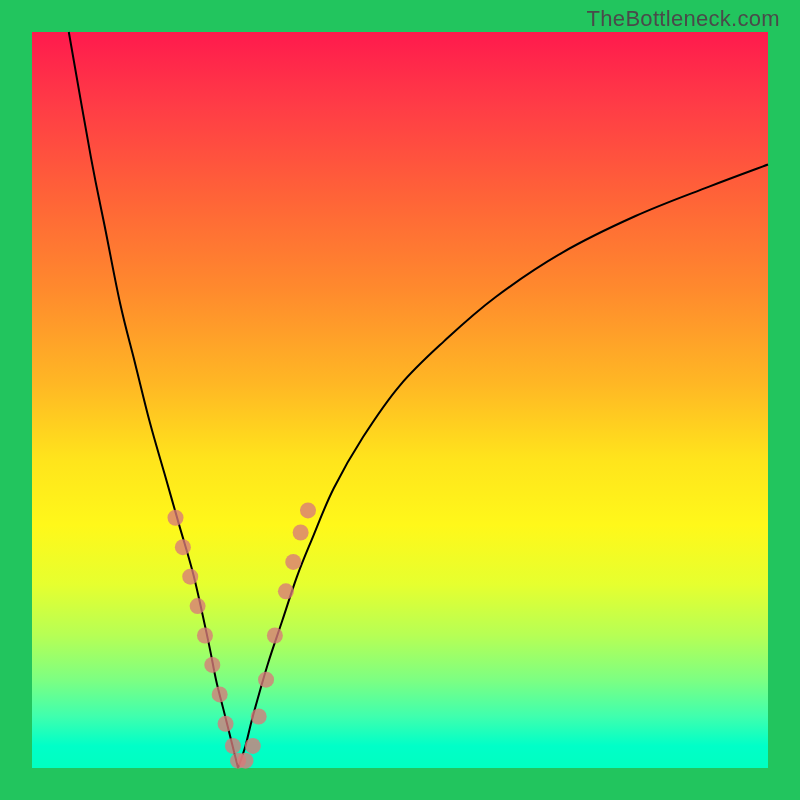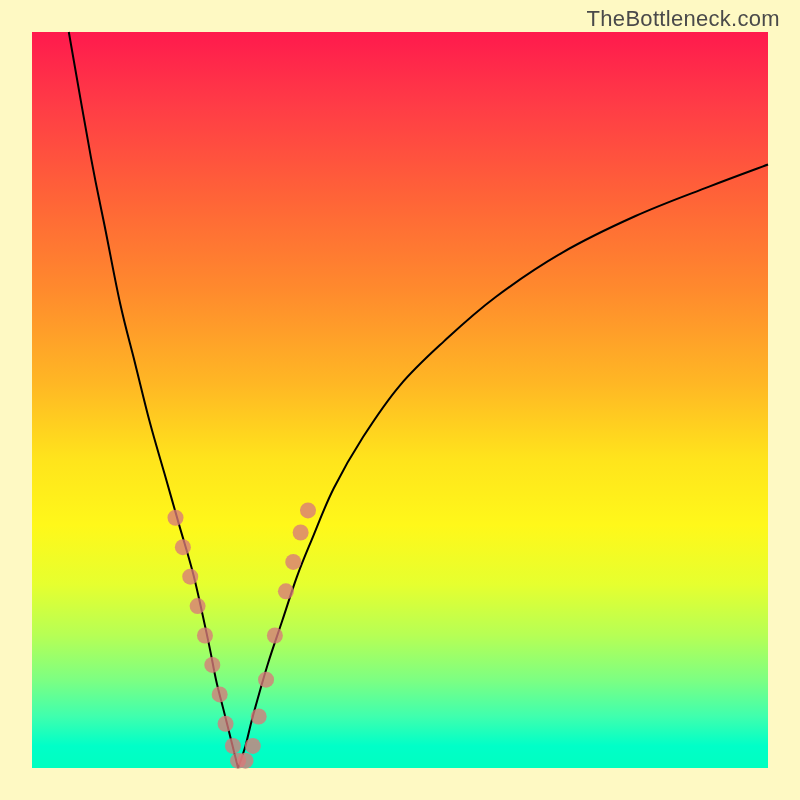--- a/index.html
+++ b/index.html
@@ -8,21 +8,21 @@
     width: 800px;
     height: 800px;
     overflow: hidden;
     font-family: Arial, Helvetica, sans-serif;
     background: #000;
   }
   .frame {
     position: relative;
     width: 800px;
     height: 800px;
-    background: #fef9c3;
+    background: #22c55e;
     text-align: center;
   }
   .plot-area {
     position: absolute;
     left: 32px;
     top: 32px;
     width: 736px;
     height: 736px;
     background: linear-gradient(
       to bottom,

